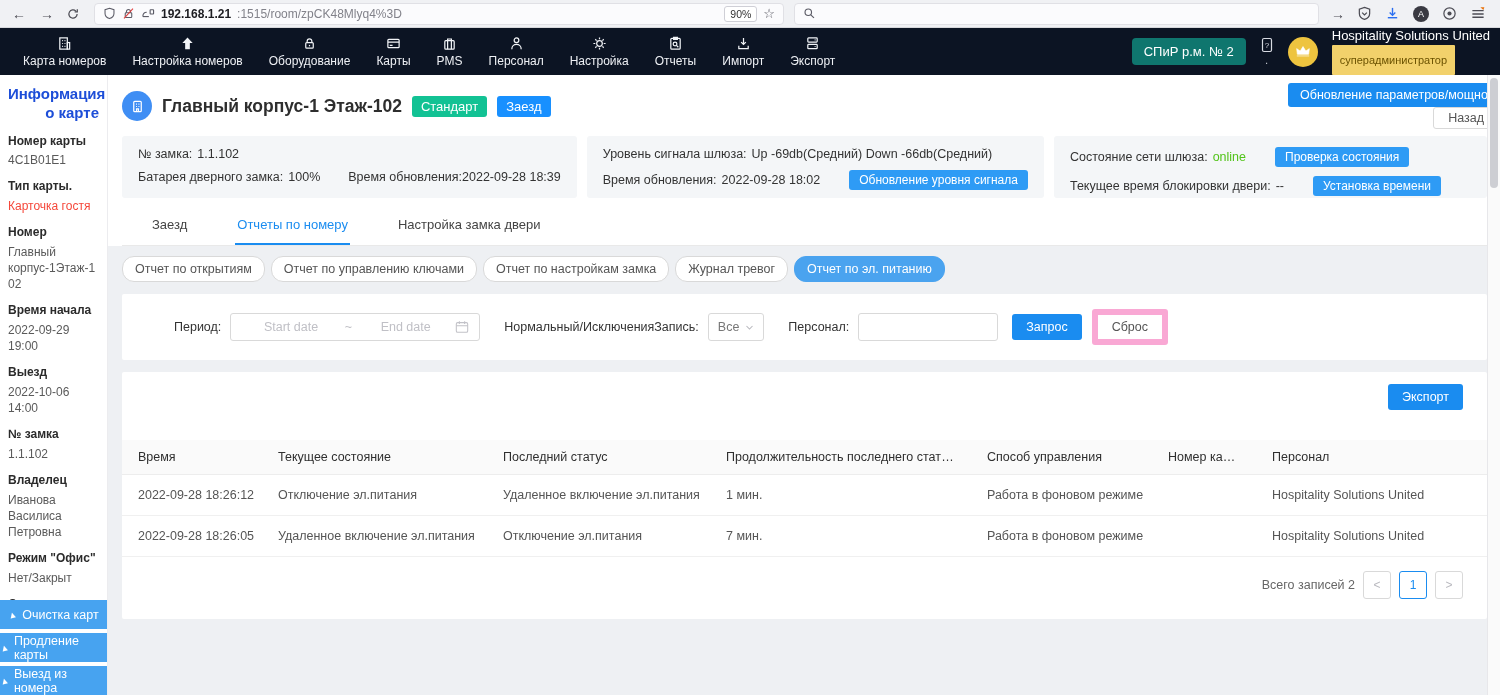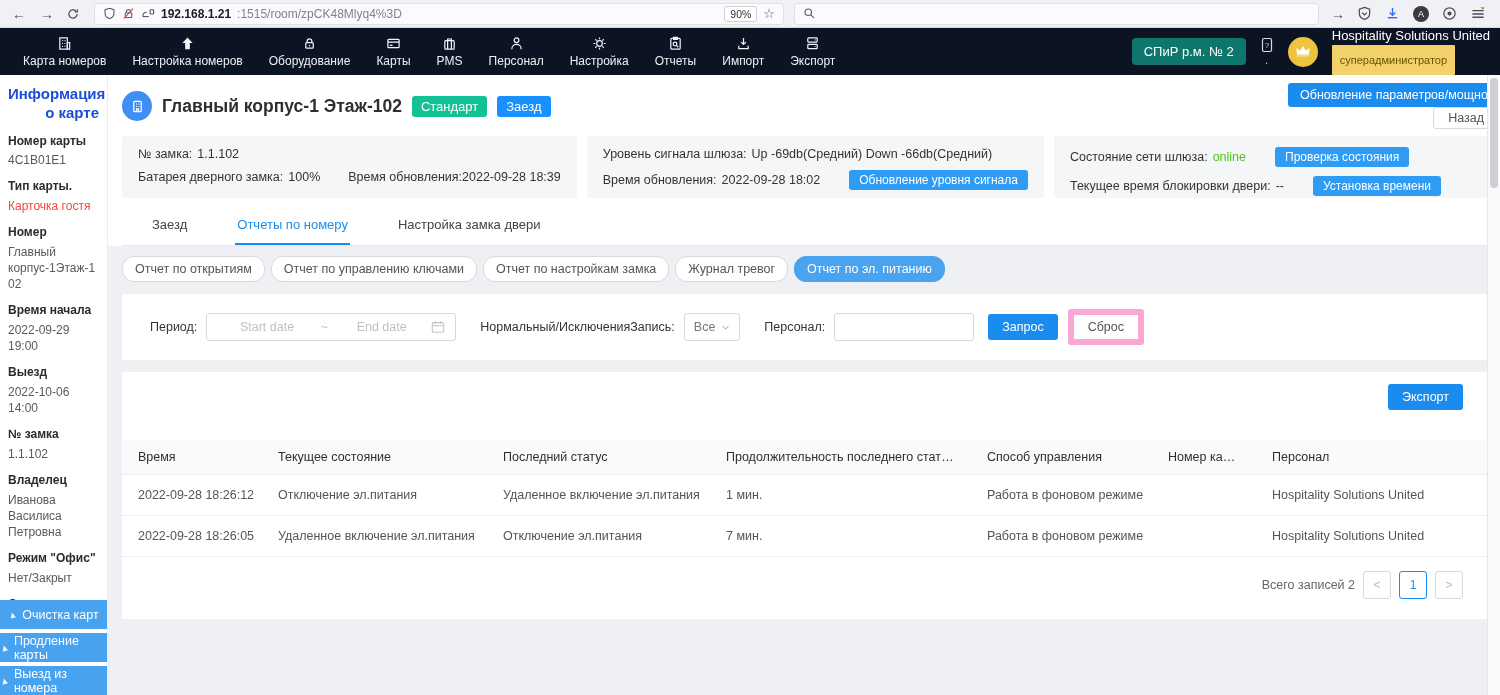--- a/index.html
+++ b/index.html
@@ -72,21 +72,21 @@
   .tab { padding:9px 2px 11px; font-size:13px; color:#444; cursor:pointer; border-bottom:2px solid transparent; }
   .tab.active { color:#1a8cf0; border-bottom-color:#1a8cf0; }
 
   
   .rtabs { display:flex; gap:6px; margin:10px 14px 0; }
   .rtab { background:#fff; border:1px solid #d9d9d9; border-radius:12px; padding:5px 12px; font-size:12.5px; color:#555; cursor:pointer; }
   .rtab.active { background:#4aa3ef; border-color:#4aa3ef; color:#fff; }
 
   
   .filter-card { background:#fff; margin:12px 13px 0 14px; height:66px; display:flex; align-items:center; padding:0 28px; border-radius:2px; }
-  .flabel { color:#333; margin-right:9px; white-space:nowrap; }
+  .flabel { color:#333; margin-right:9px; white-space:nowrap;margin-left:24px; }
   .range-input { width:250px; height:28px; border:1px solid #d9d9d9; border-radius:3px; display:flex; align-items:center; padding:0 10px; color:#c0c0c6; }
   .range-input .ph { flex:1; text-align:center; }
   .range-sep { padding:0 4px; }
   .sel { height:28px; border:1px solid #d9d9d9; border-radius:3px; display:flex; align-items:center; gap:6px; padding:0 9px; color:#777; cursor:pointer; }
   .sel svg { stroke:#b6b6bc; stroke-width:1.4; fill:none; }
   .txt-input { width:140px; height:28px; border:1px solid #d9d9d9; border-radius:3px; padding:0 8px; font-family:inherit; font-size:12.5px; }
   .btn-primary { background:#1a8cf0; color:#fff; border:none; border-radius:3px; padding:6px 14px; font-size:12.5px; font-family:inherit; cursor:pointer; }
   .btn-plain { background:#fff; color:#555; border:6px solid #f9a8d4; border-radius:3px; padding:5px 14px; font-size:12.5px; font-family:inherit; cursor:pointer; }
   .ml24 { margin-left:24px; } .ml14 { margin-left:14px; } .ml10 { margin-left:10px; }
 

